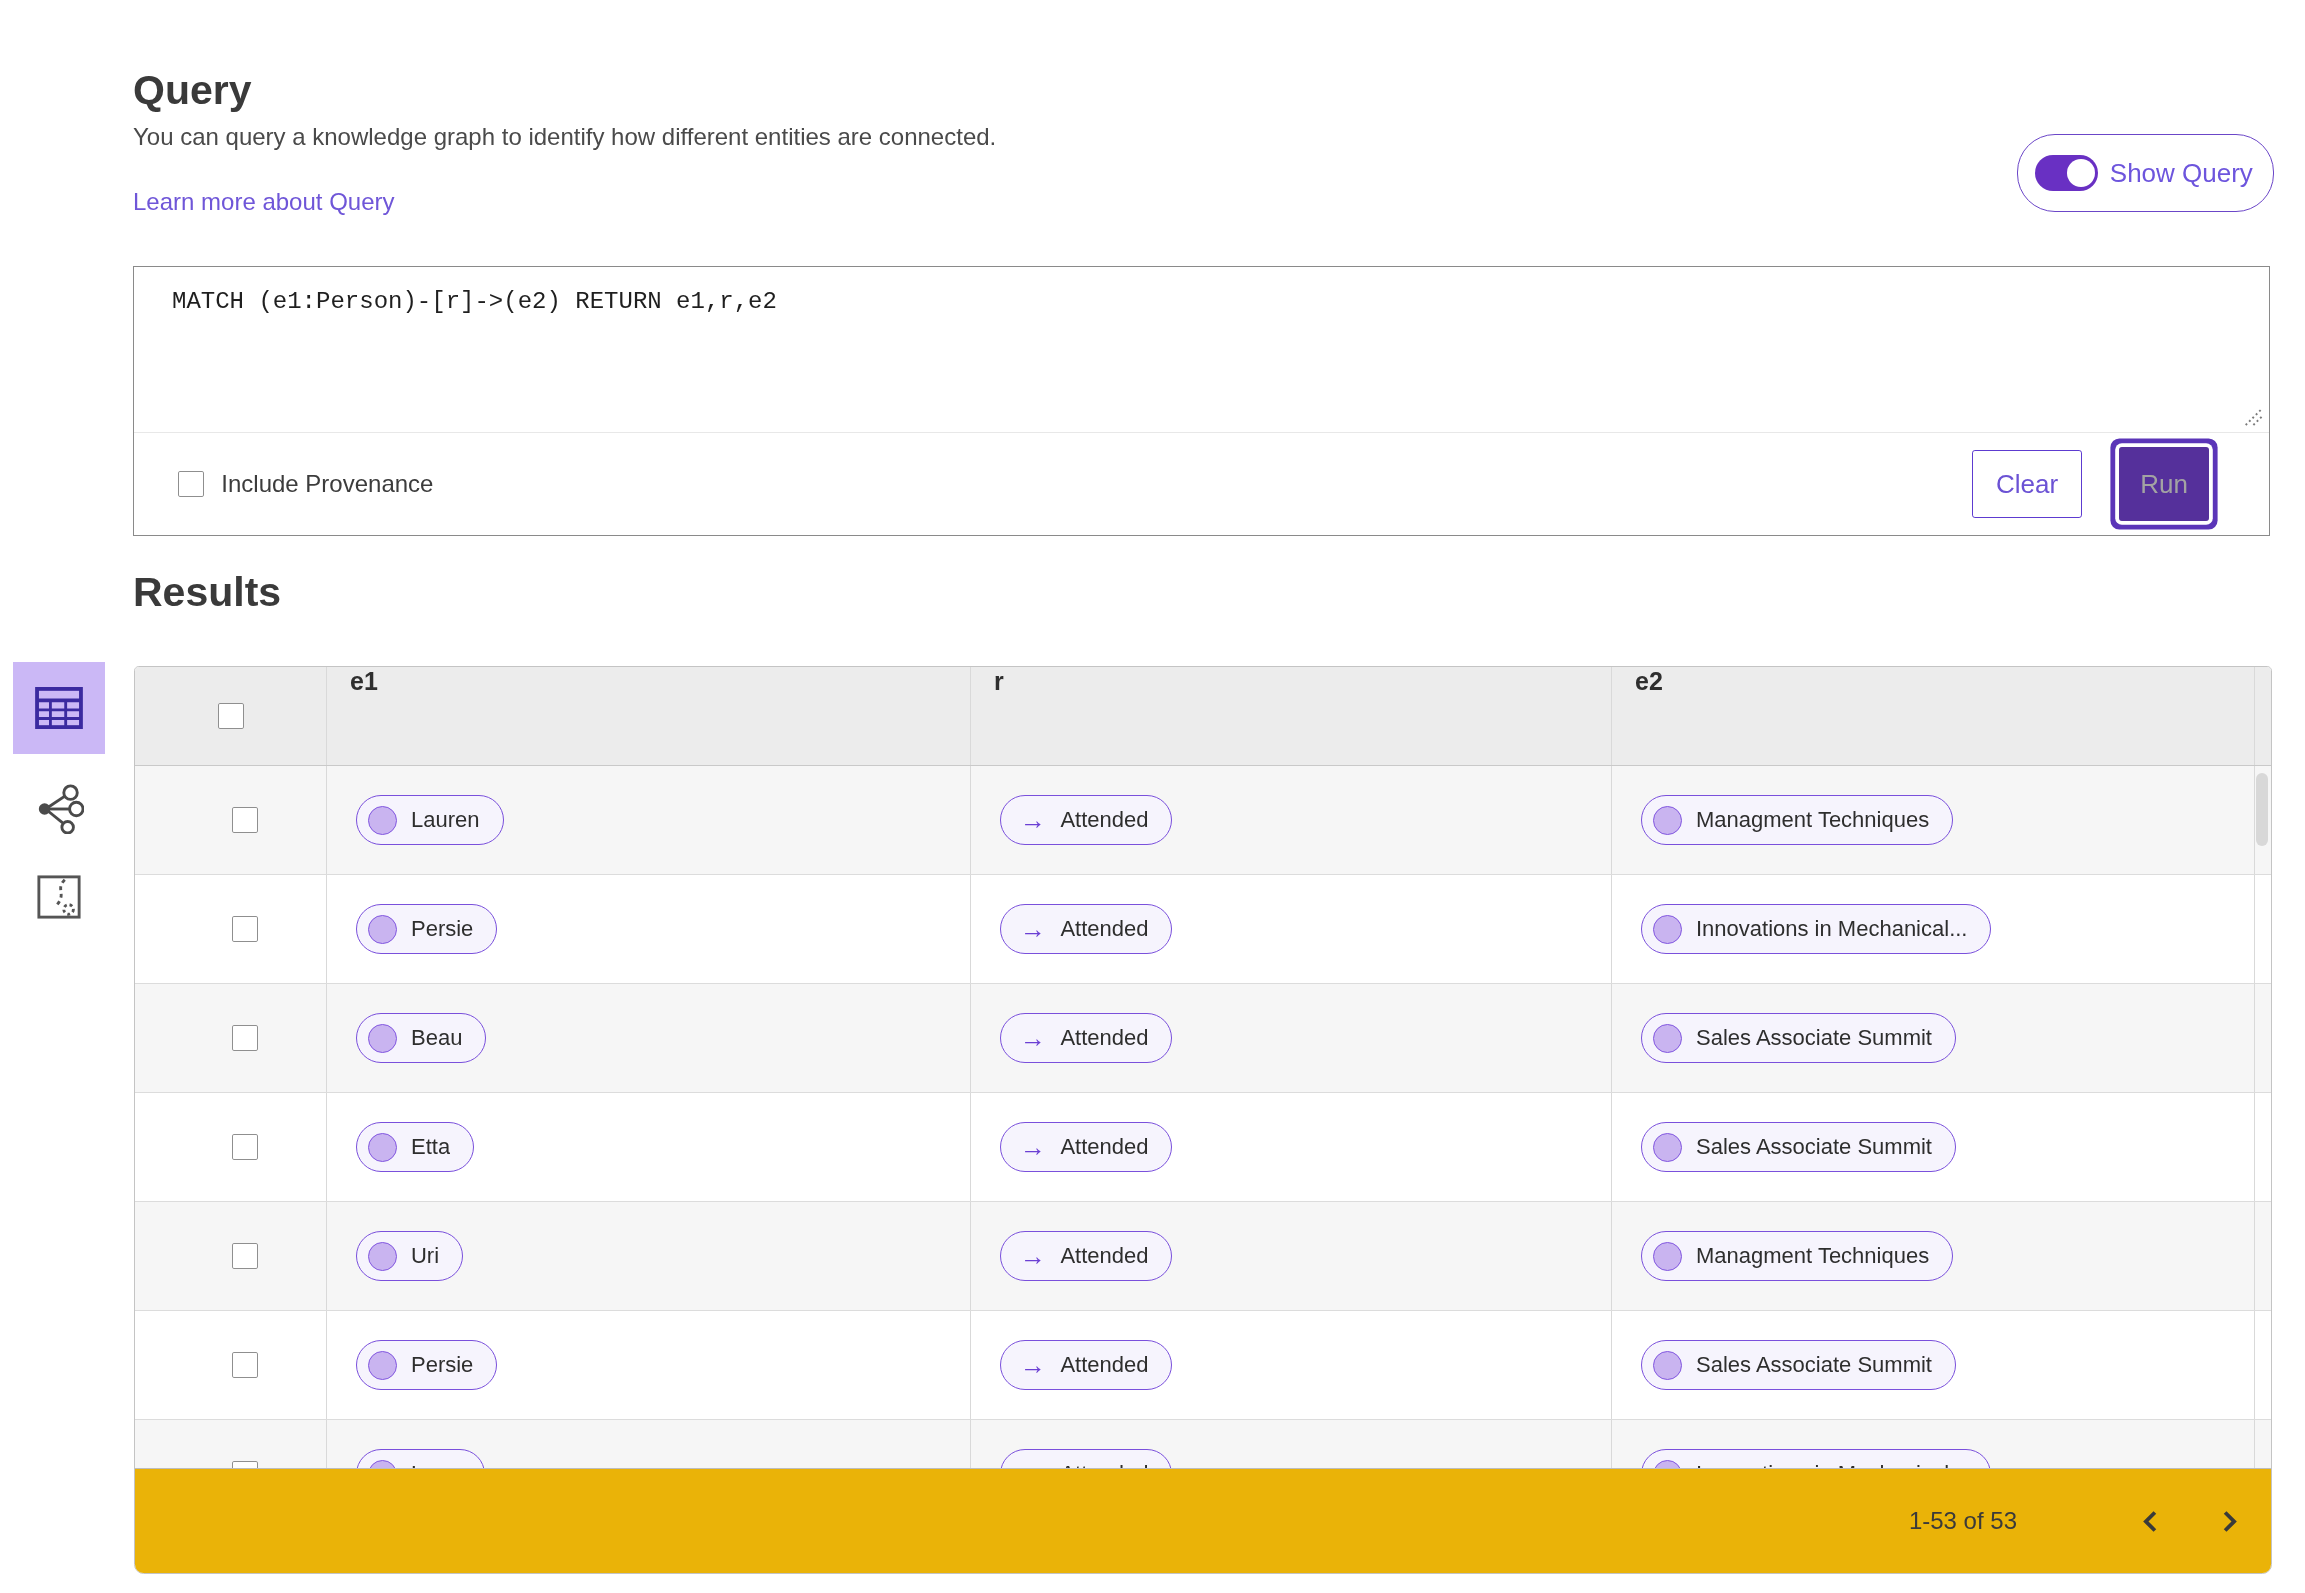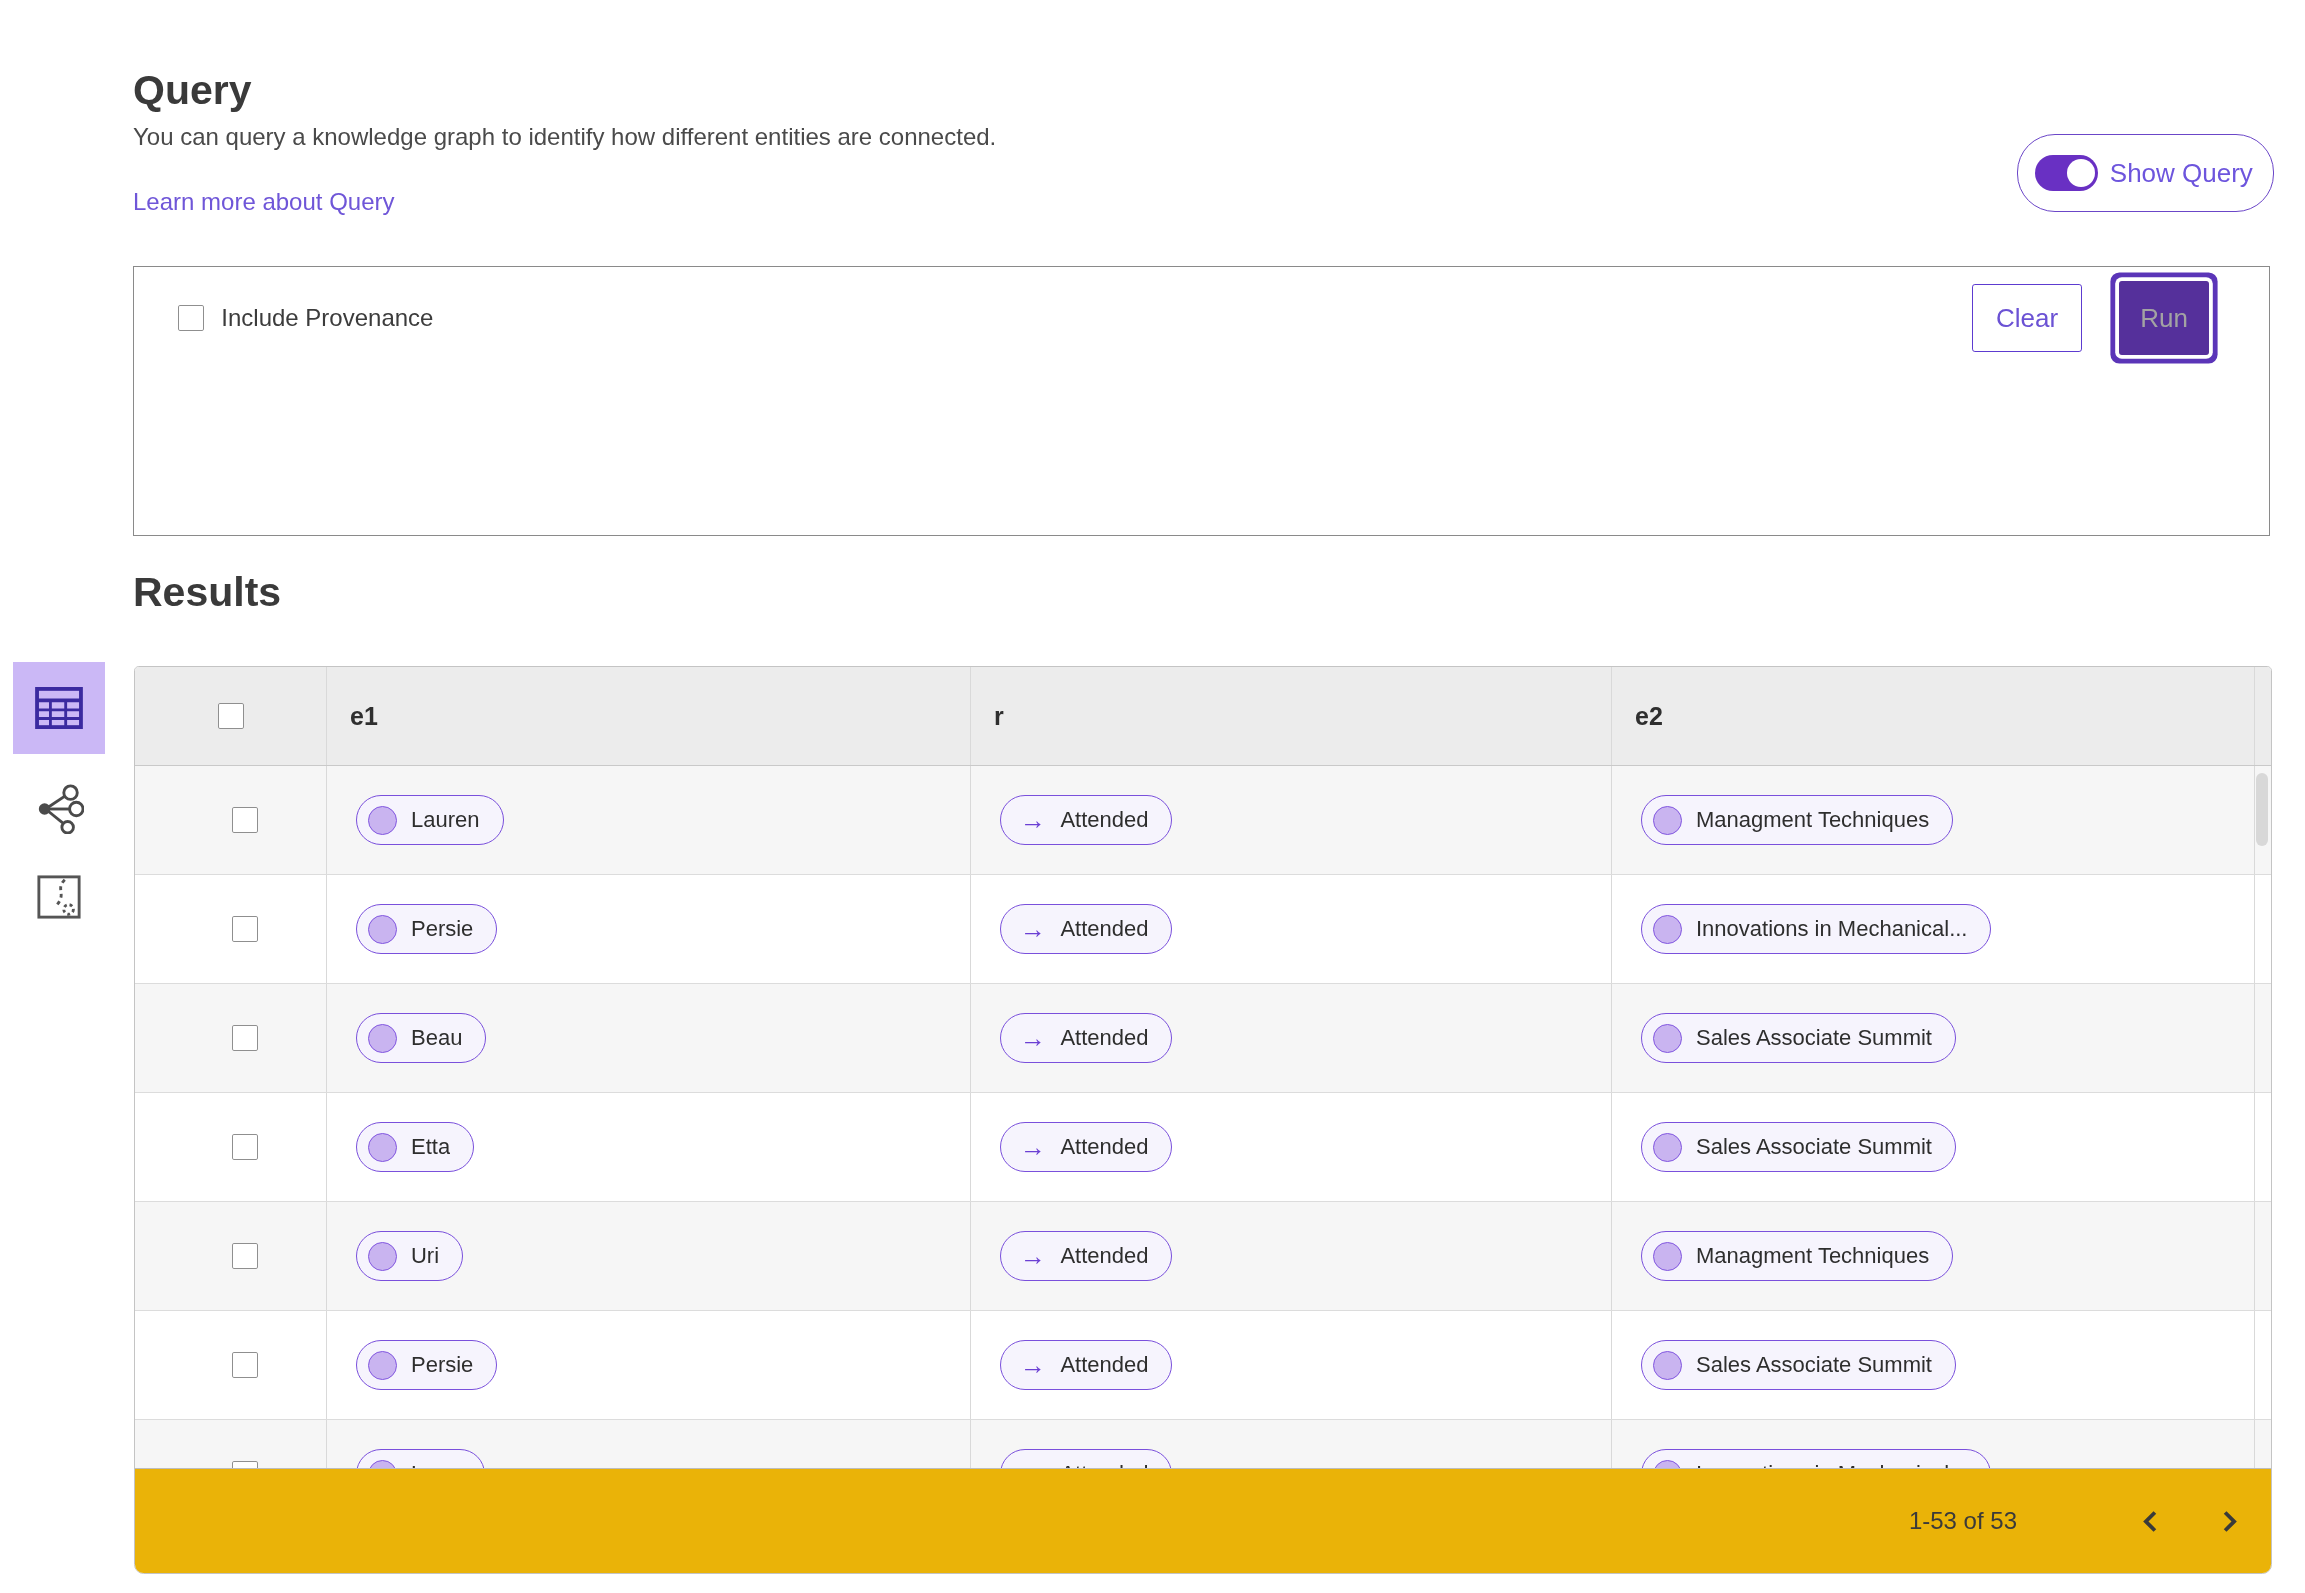--- a/index.html
+++ b/index.html
@@ -44,21 +44,21 @@
        cursor:pointer;background:transparent;border:none;padding:0;}
   .view-btn.selected{background:#cbb8f6;}
   .view-btn + .view-btn{margin-top:21px;}
   .view-btn.small{height:67px;}
 
   .table-card{position:absolute;left:134px;top:666px;width:2138px;height:908px;
        border:1px solid #c4c4c4;box-sizing:border-box;border-radius:4.8px 4.8px 9.6px 9.6px;
        background:#fff;overflow:hidden;}
   .grid-row{display:grid;grid-template-columns:191px 644px 641px 643px 17.3px;}
   .thead{height:99px;background:#ececec;border-bottom:1px solid #c9c9c9;box-sizing:border-box;}
-  .thead .cell{display:flex;align-items:center;}
+  .thead .cell{display:flex;align-items:flex-start;}
   .cell{box-sizing:border-box;padding-left:23px;}
   .cell.cb{justify-content:center;display:flex;align-items:center;padding-left:0;}
   .col-label{font-size:25px;font-weight:700;color:#2f2f2f;}
   .cell + .cell{border-left:1px solid #d9d9d9;}
   .cell.scroll-col{border-left:1px solid #d9d9d9;padding:0;}
 
   .rows-viewport{height:704px;overflow:hidden;position:relative;}
   .trow{height:109px;border-bottom:1px solid #dcdcdc;box-sizing:border-box;background:#fff;}
   .trow.alt{background:#f6f6f6;}
   .trow .cell{display:flex;align-items:center;padding-left:29px;}
@@ -89,20 +89,27 @@
   <a class="learn-link">Learn more about Query</a>
 
   <div class="show-query-toggle">
     <span class="toggle-track">
         <span class="toggle-knob"></span>
       </span>
     <span class="toggle-label">Show Query</span>
   </div>
 
   <div class="query-panel">
+    <div class="code-area">
+      <span class="code-text">MATCH (e1:Person)-[r]-&gt;(e2) RETURN e1,r,e2</span>
+      <svg class="resize-grip" viewBox="0 0 26 26">
+        <line x1="8" y1="25" x2="25" y2="8" stroke="#7a7a7a" stroke-width="2" stroke-dasharray="2 3"></line>
+        <line x1="16" y1="25" x2="25" y2="16" stroke="#7a7a7a" stroke-width="2" stroke-dasharray="2 3"></line>
+      </svg>
+    </div>
     <div class="panel-footer">
       <span class="checkbox"></span>
       <span class="provenance-label">Include Provenance</span>
       <span class="footer-buttons">
         <button class="clear-btn">Clear</button>
         <button class="run-btn">Run</button>
       </span>
     </div>
   </div>
 

